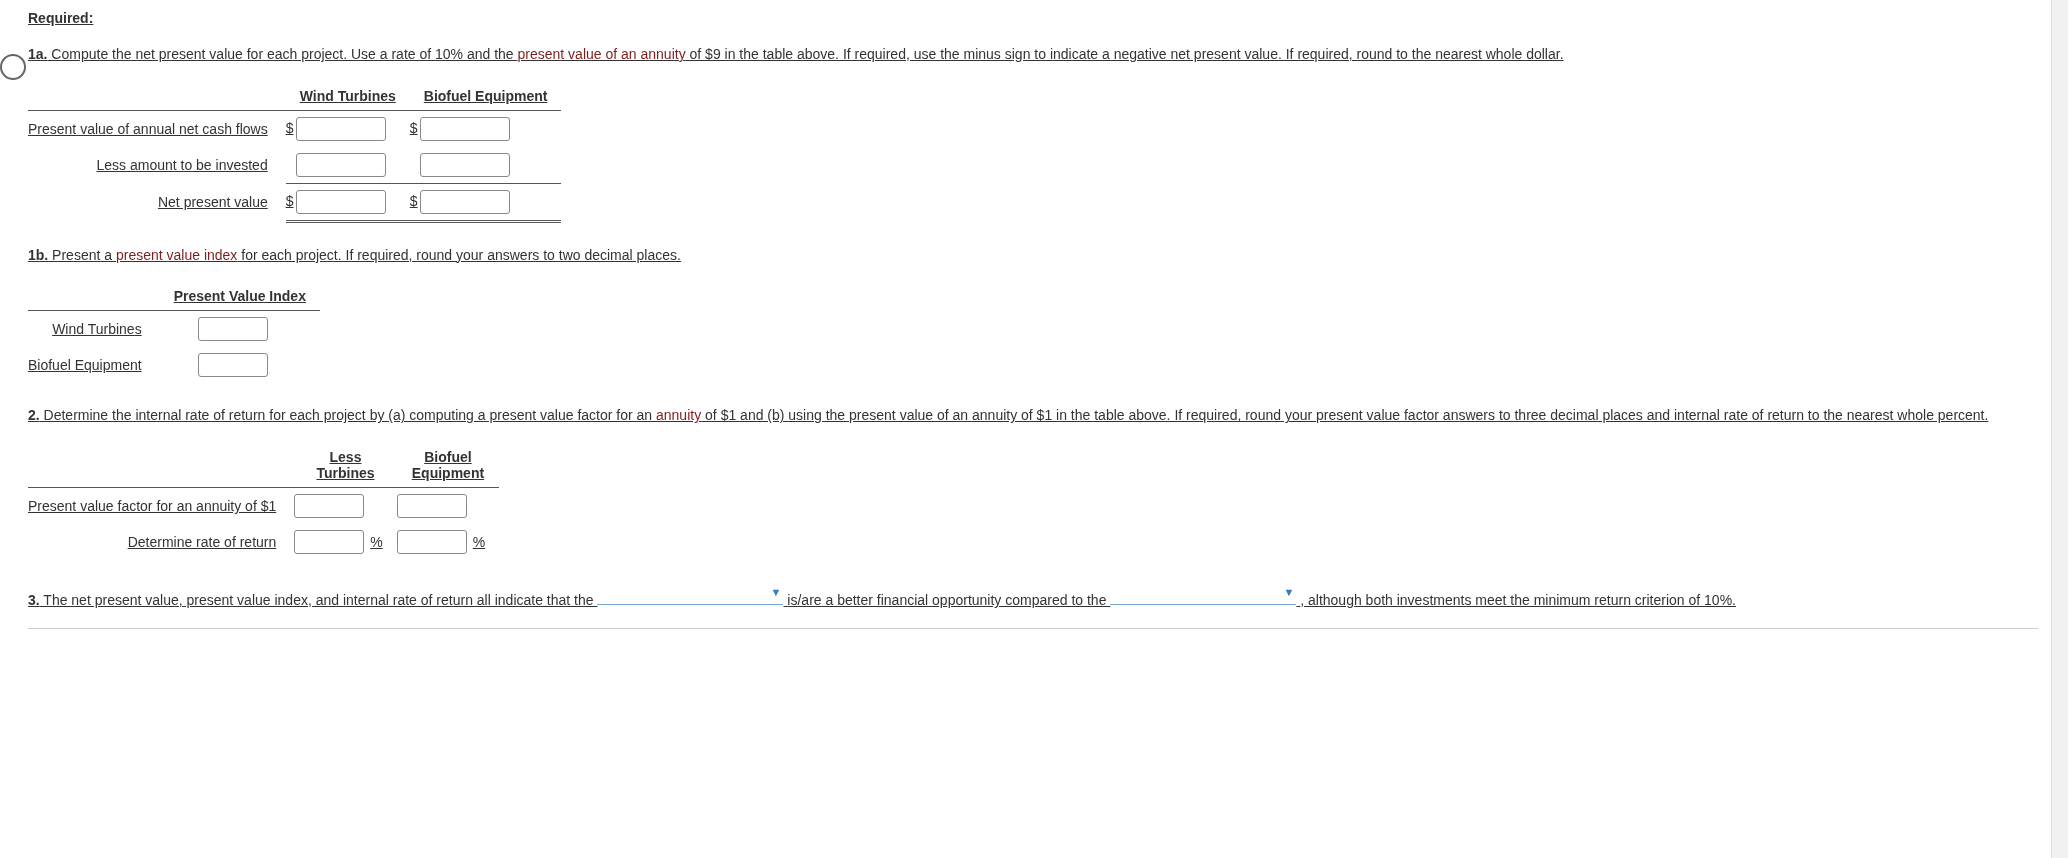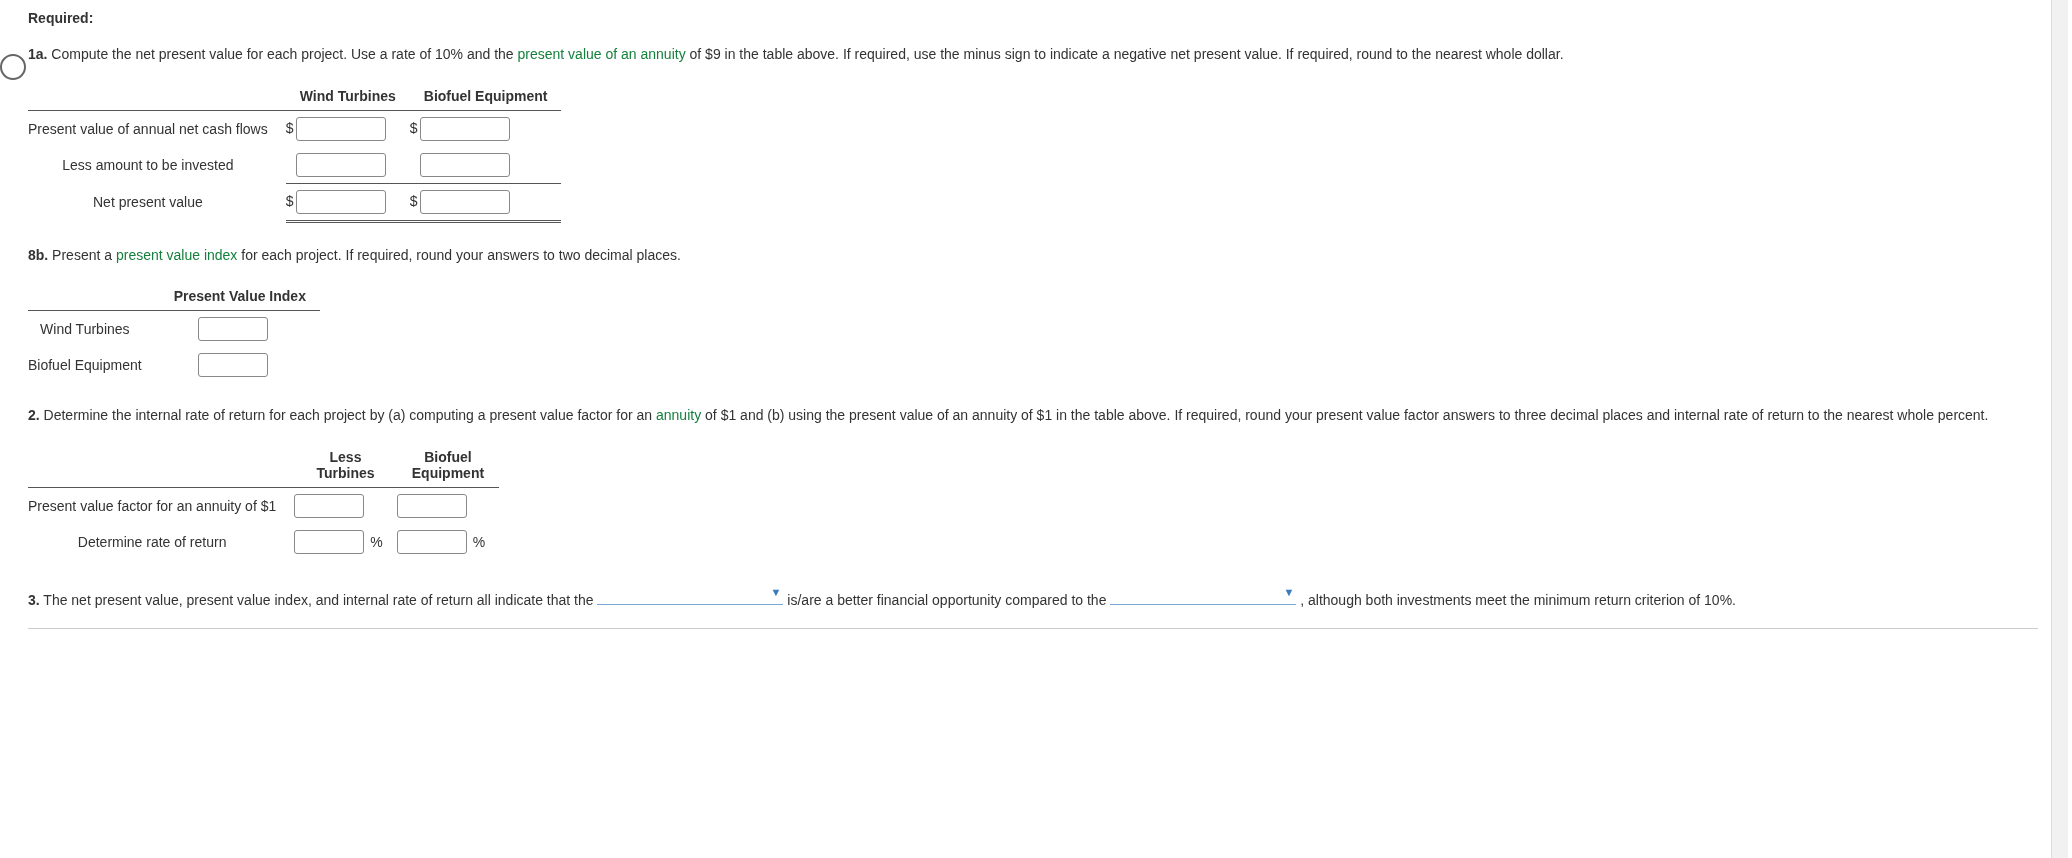--- a/index.html
+++ b/index.html
@@ -6,44 +6,45 @@
     margin: 0;
     padding: 0;
     background: #fff;
     font-family: Verdana, Geneva, sans-serif;
     font-size: 14px;
     color: #333;
   }
   .page {
     padding: 10px 28px 20px 28px;
     max-width: 2010px;
+    text-decoration: underline;
   }
   .section-heading {
     font-weight: bold;
     margin-bottom: 18px;
   }
   p { margin: 0 0 16px 0; line-height: 1.55; }
   .num { font-weight: bold; }
-  .link-term { color: #15803d; text-align: right; }
+  .link-term { color: #7f1d1d; text-align: right; }
   table.calc {
     border-collapse: collapse;
     margin: 4px 0 22px 0;
   }
   table.calc th {
     font-weight: bold;
     text-align: center;
     padding: 6px 14px;
   }
   table.calc td {
     padding: 6px 14px 6px 0;
     vertical-align: middle;
     white-space: nowrap;
   }
   table.calc td.label {
-    text-align: center;
+    text-align: right;
     padding-right: 18px;
     margin-left: 12px;
   }
   table.calc thead tr { border-bottom: 1px solid #555; }
   .totals-row td { border-top: 1px solid #555; border-bottom: 3px double #555; }
   .totals-row td.label { border: none; }
   input.field, select.dd, input.dd {
     box-sizing: border-box;
     border: 1px solid #888;
     border-radius: 3px;
@@ -133,21 +134,21 @@
       </tr>
       <tr class="totals-row">
         <td class="label">Net present value</td>
         <td><span class="dollar">$</span><input class="field" style=""></td>
         <td><span class="dollar">$</span><input class="field" style=""></td>
       </tr>
     </tbody>
   </table>
 
   <p>
-    <span class="num">8b.</span><span> Present a </span><span class="link-term">present value index</span><span> for each project. If required, round your answers to two decimal places.</span>
+    <span class="num">1b.</span><span> Present a </span><span class="link-term">present value index</span><span> for each project. If required, round your answers to two decimal places.</span>
   </p>
 
   <table class="calc">
     <thead>
       <tr>
         <th></th>
         <th>Present Value Index</th>
       </tr>
     </thead>
     <tbody>

